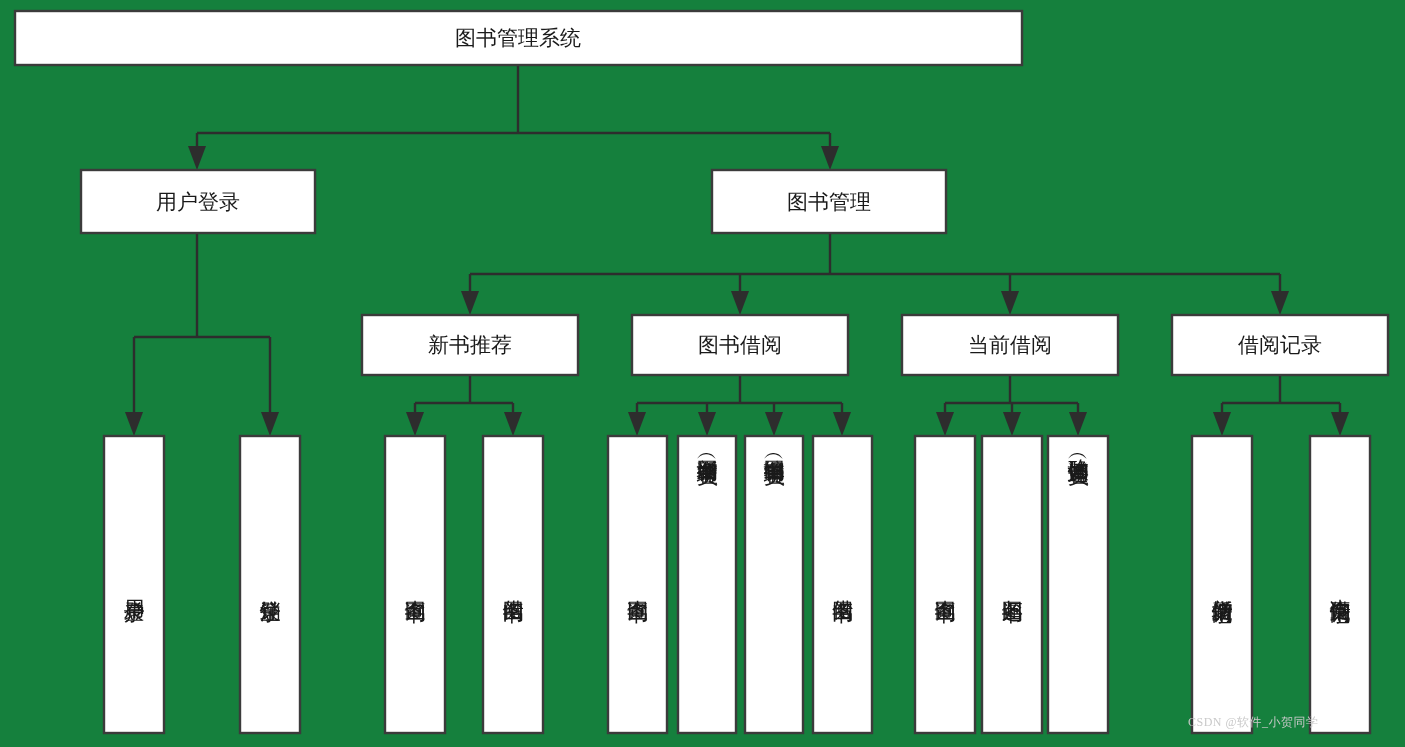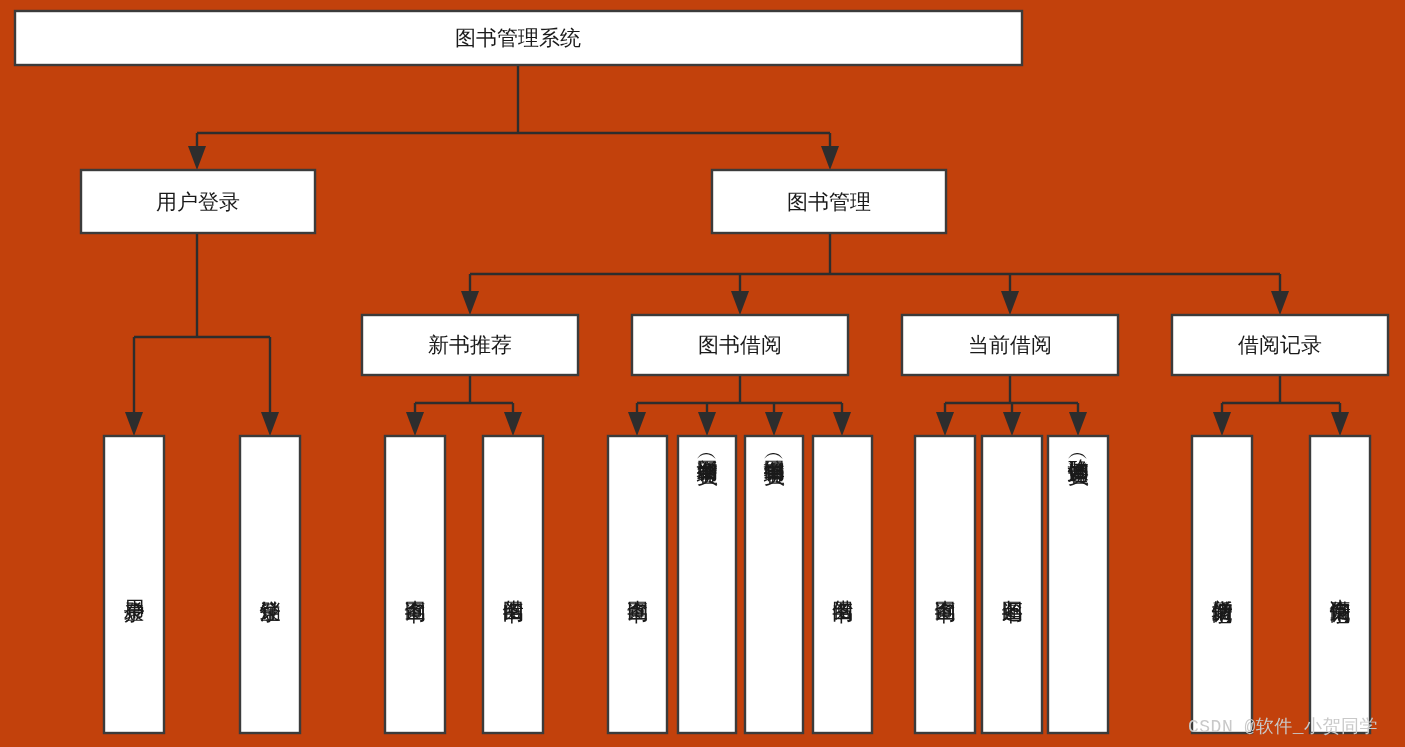--- a/index.html
+++ b/index.html
@@ -7,21 +7,21 @@
     padding: 0;
     background: #ffffff;
   }
   body {
     font-family: "DejaVu Sans", "Liberation Sans", sans-serif;
   }
   #diagram-root {
     position: relative;
     width: 1405px;
     height: 747px;
-    background: #c2410c;
+    background: #15803d;
     overflow: hidden;
   }
   svg.diagram-canvas {
     position: absolute;
     left: 0;
     top: 0;
     width: 1405px;
     height: 747px;
     display: block;
   }
@@ -61,22 +61,22 @@
     justify-content: center;
     white-space: nowrap;
     pointer-events: none;
   }
   .vlabel-wrap {
     position: absolute;
     display: block;
   }
   .watermark {
     position: absolute;
-    font-family: Liberation Mono, monospace;
-    font-size: 18px;
+    font-family: Liberation Serif, serif;
+    font-size: 12px;
     color: #c9c9c9;
     white-space: nowrap;
     letter-spacing: 0.5px;
   }
 </style>
 </head>
 <body>
 
 <div id="diagram-root">
 

